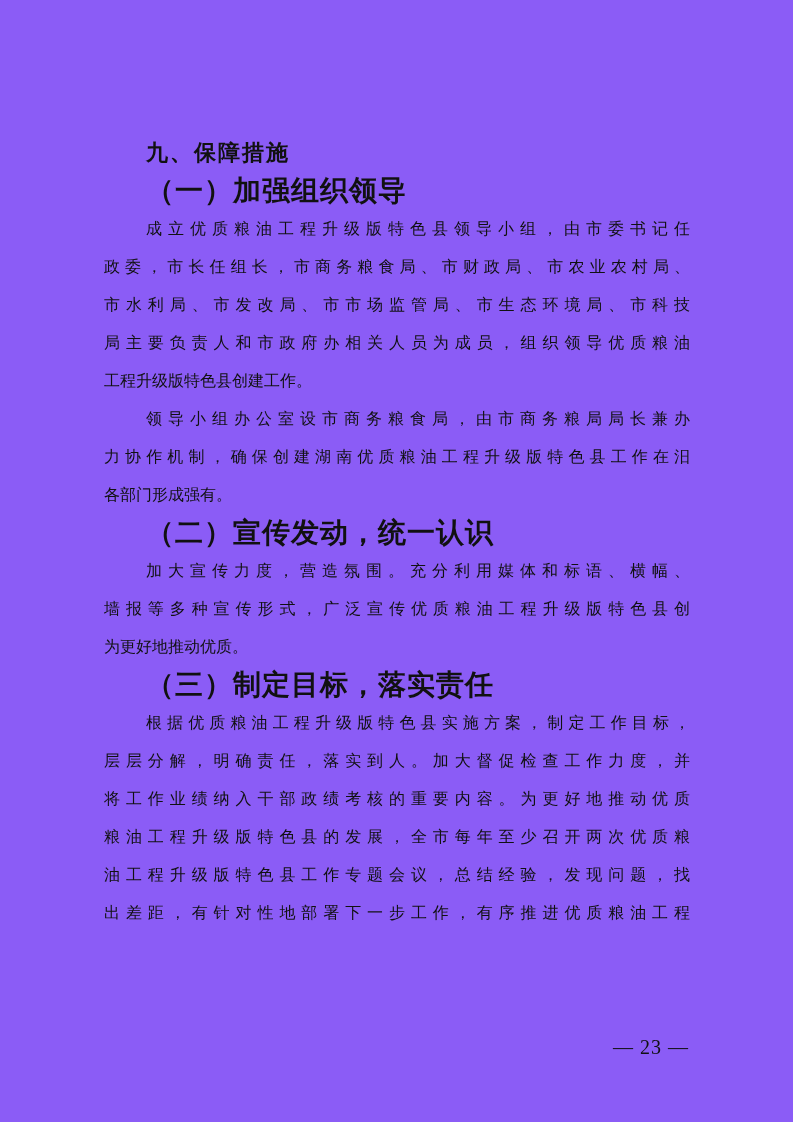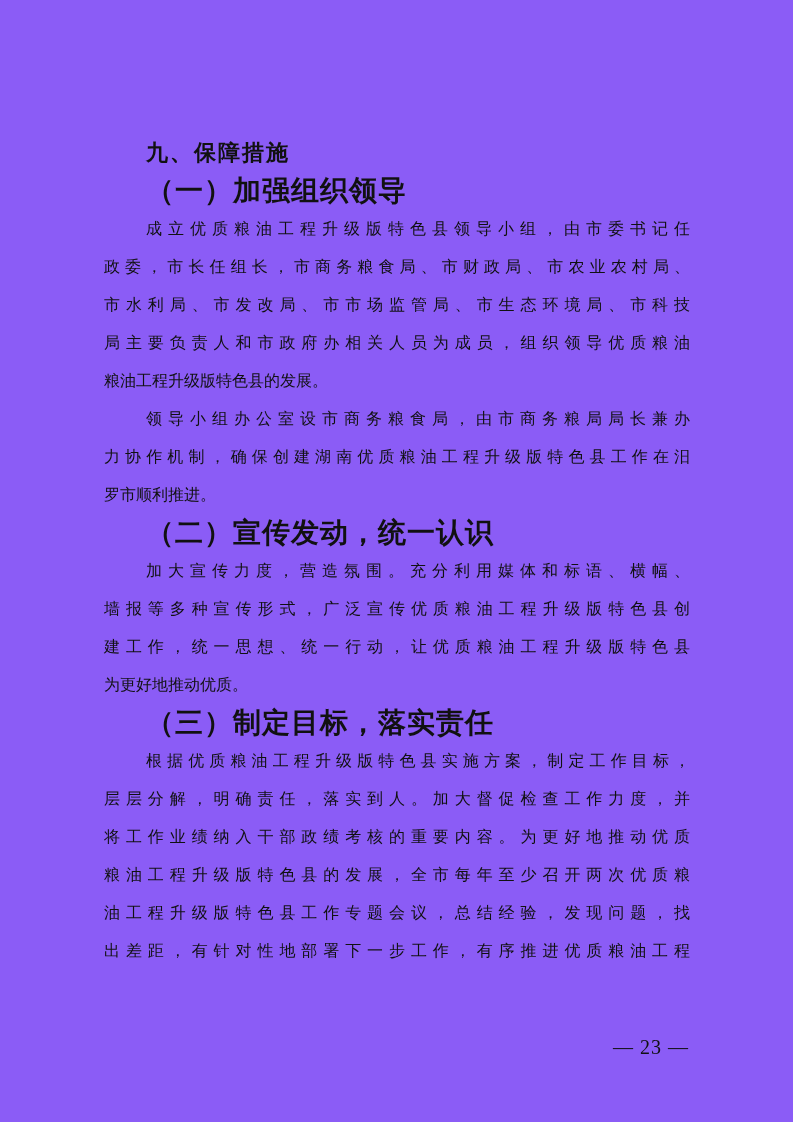--- a/index.html
+++ b/index.html
@@ -76,28 +76,27 @@
 <body>
 
 <div class="page">
   <div class="content" id="doc-lines">
       <div class="line h1">九、保障措施</div>
       <div class="line h2">（一）加强组织领导</div>
       <div class="line pf">成立优质粮油工程升级版特色县领导小组，由市委书记任</div>
       <div class="line pm">政委，市长任组长，市商务粮食局、市财政局、市农业农村局、</div>
       <div class="line pm">市水利局、市发改局、市市场监管局、市生态环境局、市科技</div>
       <div class="line pm">局主要负责人和市政府办相关人员为成员，组织领导优质粮油</div>
-      <div class="line pe">粮油工程升级版特色县的发展。</div>
+      <div class="line pe">工程升级版特色县创建工作。</div>
       <div class="line pf">领导小组办公室设市商务粮食局，由市商务粮局局长兼办</div>
       <div class="line pm">力协作机制，确保创建湖南优质粮油工程升级版特色县工作在汨</div>
-      <div class="line pe">罗市顺利推进。</div>
+      <div class="line pe">各部门形成强有。</div>
       <div class="line h2">（二）宣传发动，统一认识</div>
       <div class="line pf">加大宣传力度，营造氛围。充分利用媒体和标语、横幅、</div>
       <div class="line pm">墙报等多种宣传形式，广泛宣传优质粮油工程升级版特色县创</div>
-      <div class="line pm">建工作，统一思想、统一行动，让优质粮油工程升级版特色县</div>
       <div class="line pe">为更好地推动优质。</div>
       <div class="line h2">（三）制定目标，落实责任</div>
       <div class="line pf">根据优质粮油工程升级版特色县实施方案，制定工作目标，</div>
       <div class="line pm">层层分解，明确责任，落实到人。加大督促检查工作力度，并</div>
       <div class="line pm">将工作业绩纳入干部政绩考核的重要内容。为更好地推动优质</div>
       <div class="line pm">粮油工程升级版特色县的发展，全市每年至少召开两次优质粮</div>
       <div class="line pm">油工程升级版特色县工作专题会议，总结经验，发现问题，找</div>
       <div class="line pm">出差距，有针对性地部署下一步工作，有序推进优质粮油工程</div>
     </div>
   <div class="page-number">— 23 —</div>

